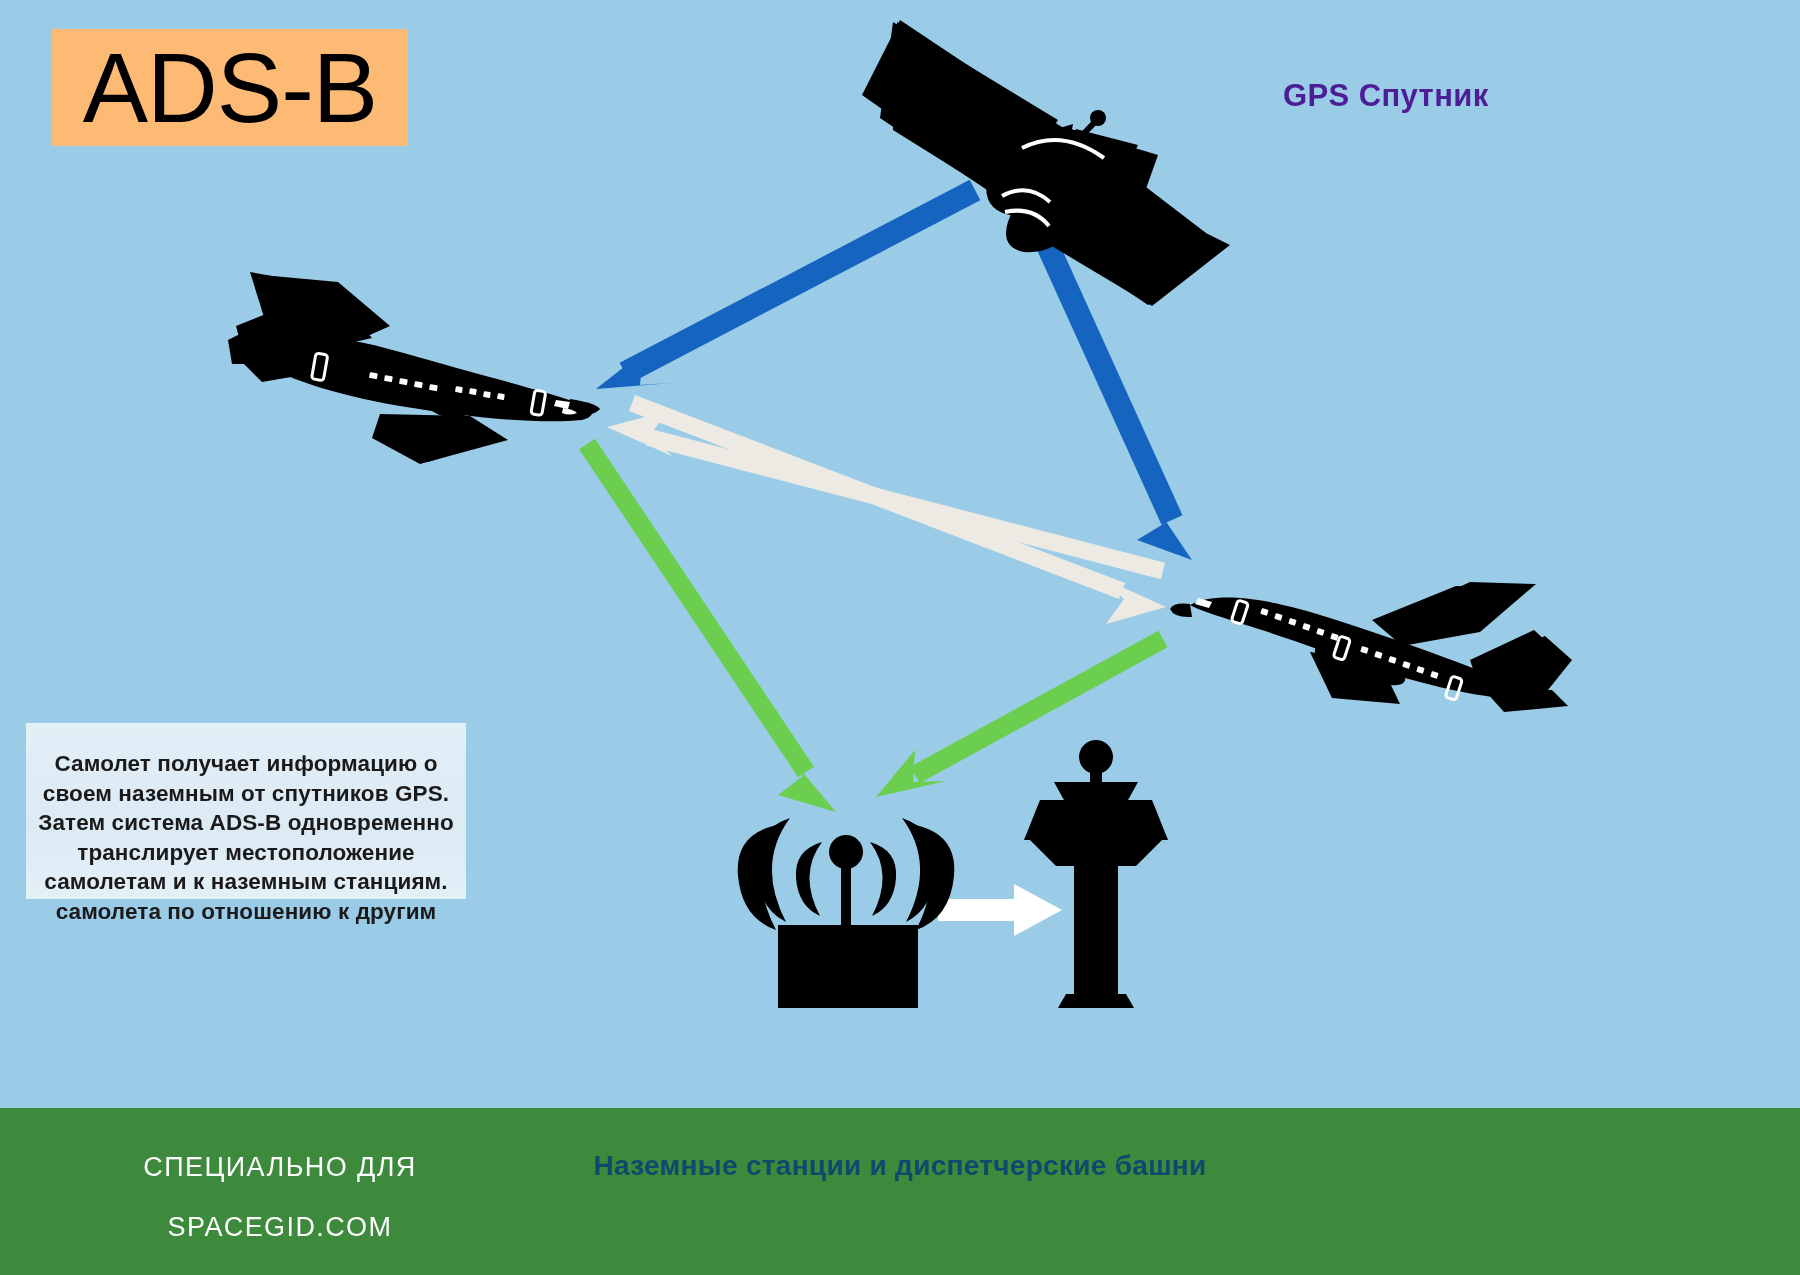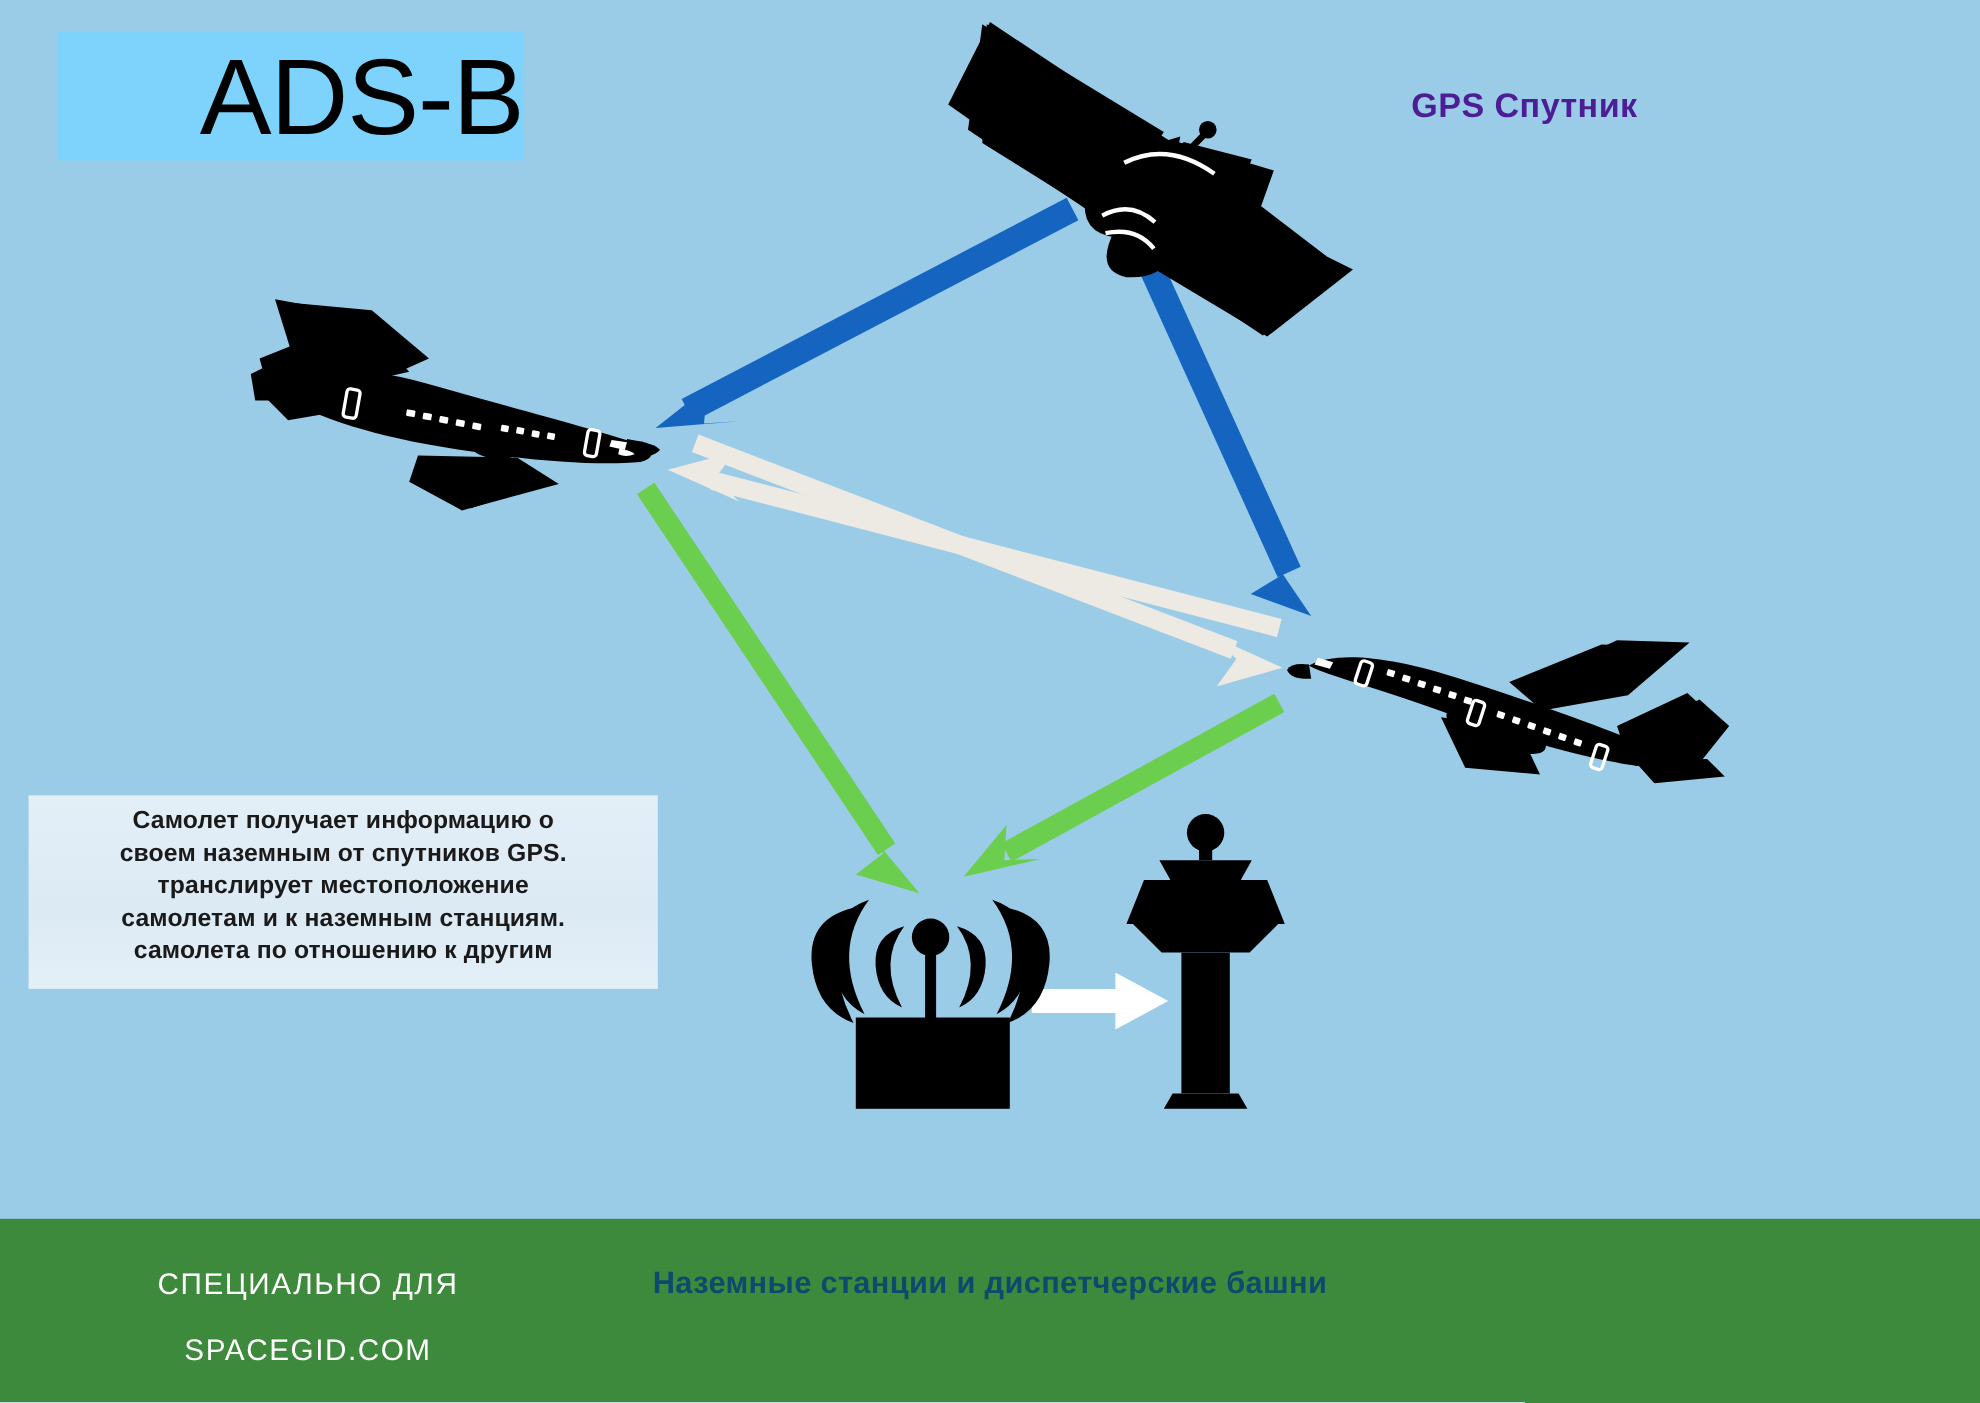--- a/index.html
+++ b/index.html
@@ -35,26 +35,26 @@
     position: absolute;
     left: 0; top: 0;
     width: 1800px;
     height: 1275px;
   }
   
   .title-badge {
     position: absolute;
     left: 52px;
     top: 29px;
-    width: 424px;
+    width: 356px;
     height: 117px;
-    background: #7dd3fc;
+    background: #fdba74;
     display: flex;
     align-items: center;
-    justify-content: flex-end;
+    justify-content: center;
   }
   .title-badge .txt {
     font-family: "Liberation Sans", sans-serif;
     font-size: 98px;
     font-weight: 400;
     color: #000000;
     letter-spacing: -1px;
     line-height: 1;
   }
   
@@ -66,24 +66,24 @@
     font-weight: bold;
     color: #4c1d95;
     letter-spacing: 0.4px;
     white-space: nowrap;
   }
   
   .info-box {
     position: absolute;
     left: 26px;
     top: 723px;
-    width: 572px;
+    width: 440px;
     height: 176px;
     background: linear-gradient(180deg, #E3EFF7 0%, #DCEAF4 60%, #E4F0F8 100%);
-    padding: 8px 10px 12px 10px;
+    padding: 26px 10px 12px 10px;
     box-sizing: border-box;
   }
   .info-box p {
     margin: 0;
     text-align: center;
     font-size: 22.5px;
     font-weight: bold;
     color: #1a1a1a;
     line-height: 29.6px;
     letter-spacing: 0.1px;
@@ -329,20 +329,21 @@
 
   <div class="title-badge">
     <span class="txt">ADS-B</span>
   </div>
 
   <div class="sat-label">GPS Спутник</div>
 
   <div class="info-box">
     <p>Самолет получает информацию о</p>
     <p>своем наземным от спутников GPS.</p>
+    <p>Затем система ADS-B одновременно</p>
     <p>транслирует местоположение</p>
     <p>самолетам и к наземным станциям.</p>
     <p>самолета по отношению к другим</p>
   </div>
 
   <div class="ground-caption">Наземные станции и диспетчерские башни</div>
 
   <div class="credit credit-1">СПЕЦИАЛЬНО ДЛЯ</div>
   <div class="credit credit-2">SPACEGID.COM</div>
 

